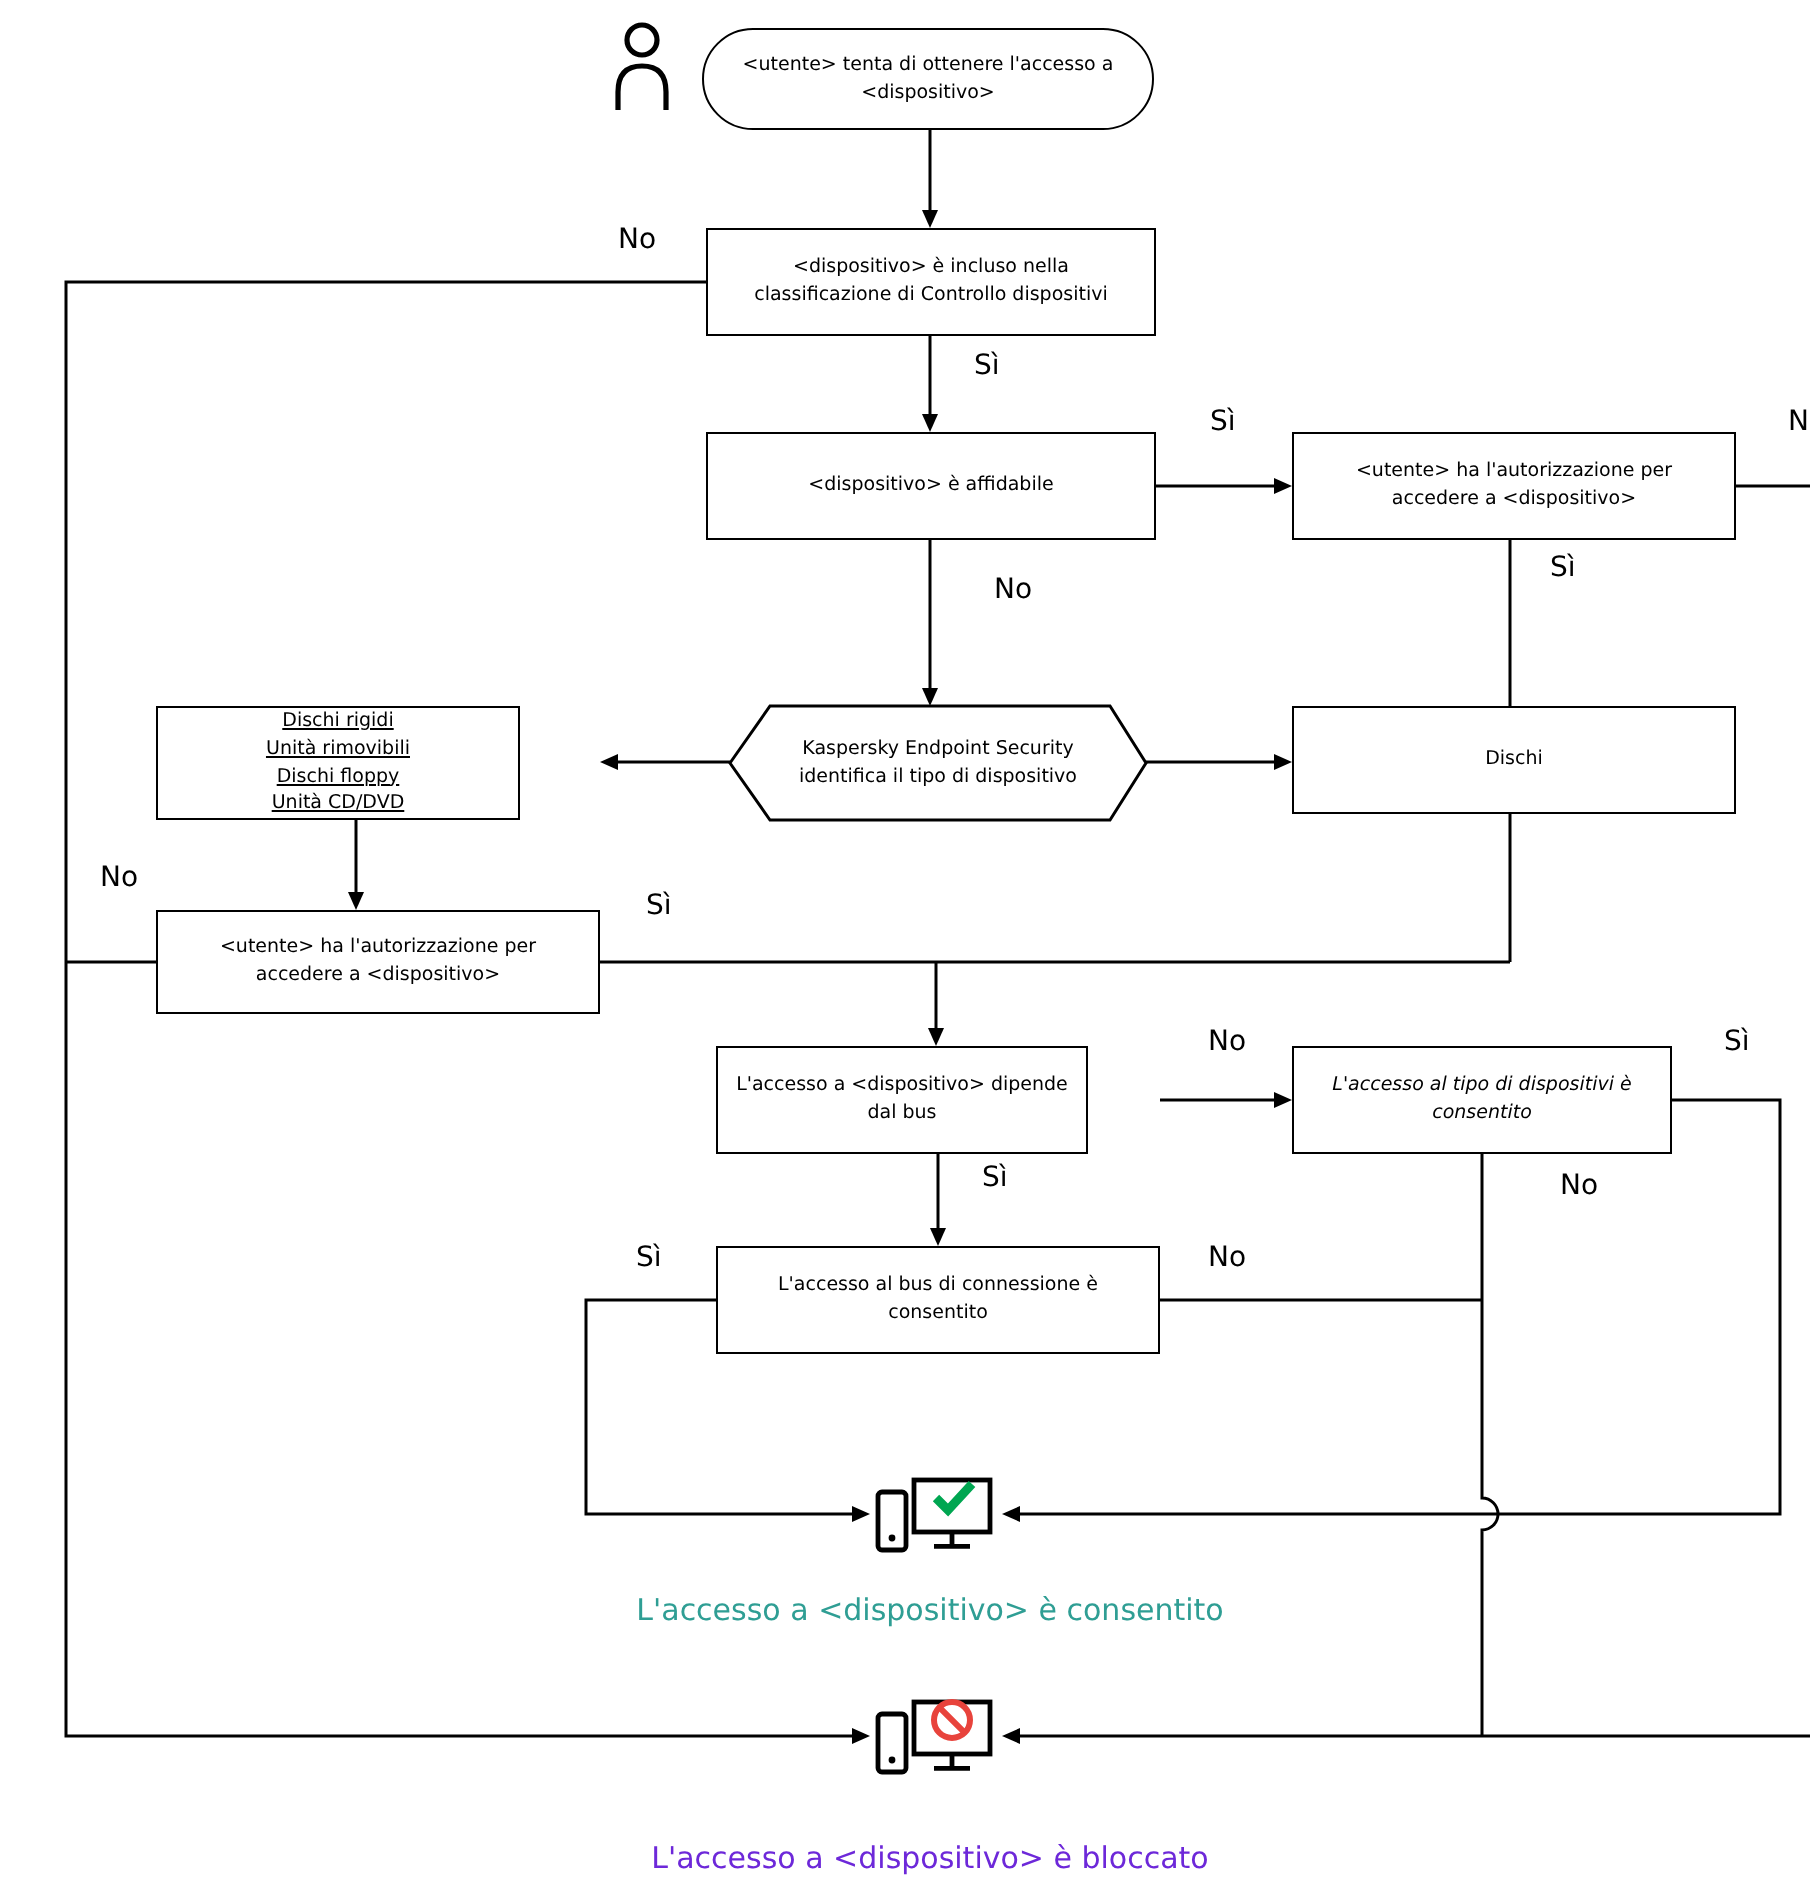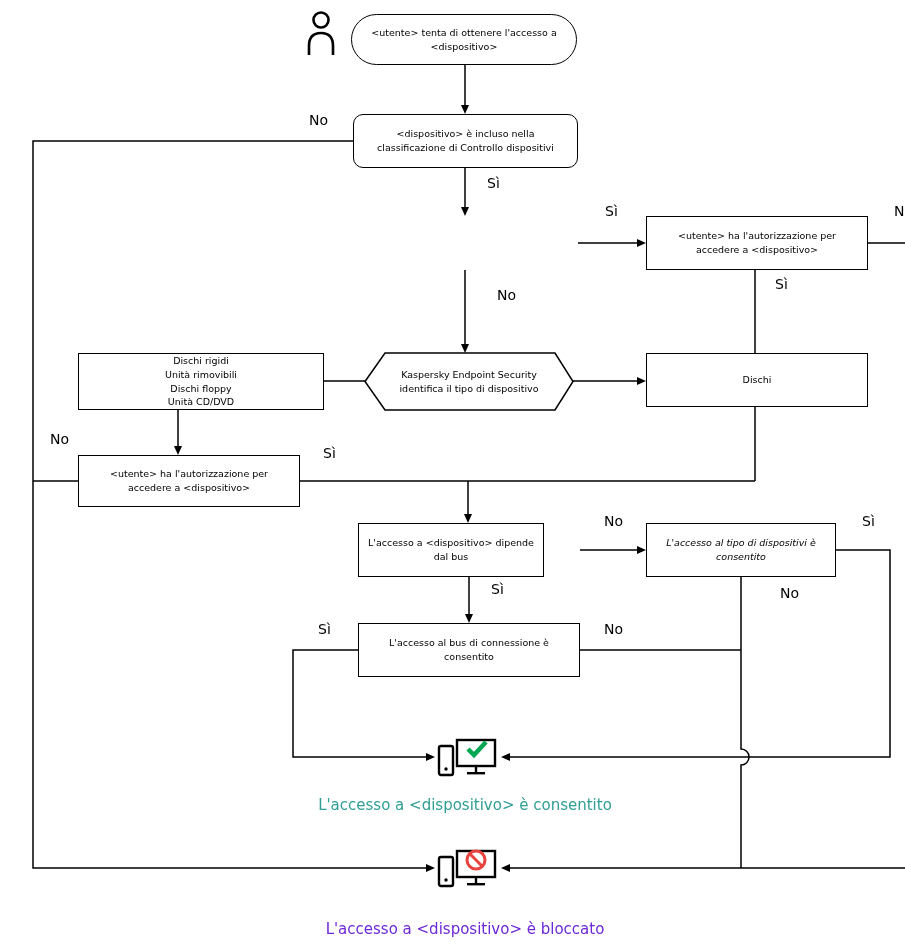--- a/index.html
+++ b/index.html
@@ -132,28 +132,29 @@
       <circle cx="8" cy="30" r="1.7" fill="#000"></circle>
       <g>
         <circle cx="38" cy="10" r="9" fill="#fff" stroke="#e8433c" stroke-width="3"></circle>
         <line x1="31.8" y1="3.8" x2="44.2" y2="16.2" stroke="#e8433c" stroke-width="3"></line>
       </g>
     </g>
   </svg>
 
   <div class="node stadium" style="left:323px; top:14px; width:226px; height:51px;">&lt;utente&gt; tenta di ottenere l'accesso a &lt;dispositivo&gt;</div>
 
-  <div class="node" style="left:325px; top:114px; width:225px; height:54px;border-radius:10px;">&lt;dispositivo&gt; è incluso nella classificazione di Controllo dispositivi</div>
+  <div class="node" style="left:325px; top:114px; width:225px; height:54px;">&lt;dispositivo&gt; è incluso nella classificazione di Controllo dispositivi</div>
 
+  <div class="node" style="left:325px; top:216px; width:225px; height:54px;">&lt;dispositivo&gt; è affidabile</div>
 
   <div class="node" style="left:618px; top:216px; width:222px; height:54px;">&lt;utente&gt; ha l'autorizzazione per accedere a &lt;dispositivo&gt;</div>
 
   <div class="hex-text" style="left:353px; top:353px; width:176px; height:57px;">Kaspersky Endpoint Security identifica il tipo di dispositivo</div>
 
-  <div class="node multiline" style="left:50px; top:353px; width:246px; height:57px;">
+  <div class="node multiline" style="left:50px; top:353px; width:182px; height:57px;text-decoration:underline;">
     <div>Dischi rigidi</div>
     <div>Unità rimovibili</div>
     <div>Dischi floppy</div>
     <div>Unità CD/DVD</div>
   </div>
 
   <div class="node" style="left:618px; top:353px; width:222px; height:54px;">Dischi</div>
 
   <div class="node" style="left:50px; top:455px; width:222px; height:52px;">&lt;utente&gt; ha l'autorizzazione per accedere a &lt;dispositivo&gt;</div>
 

